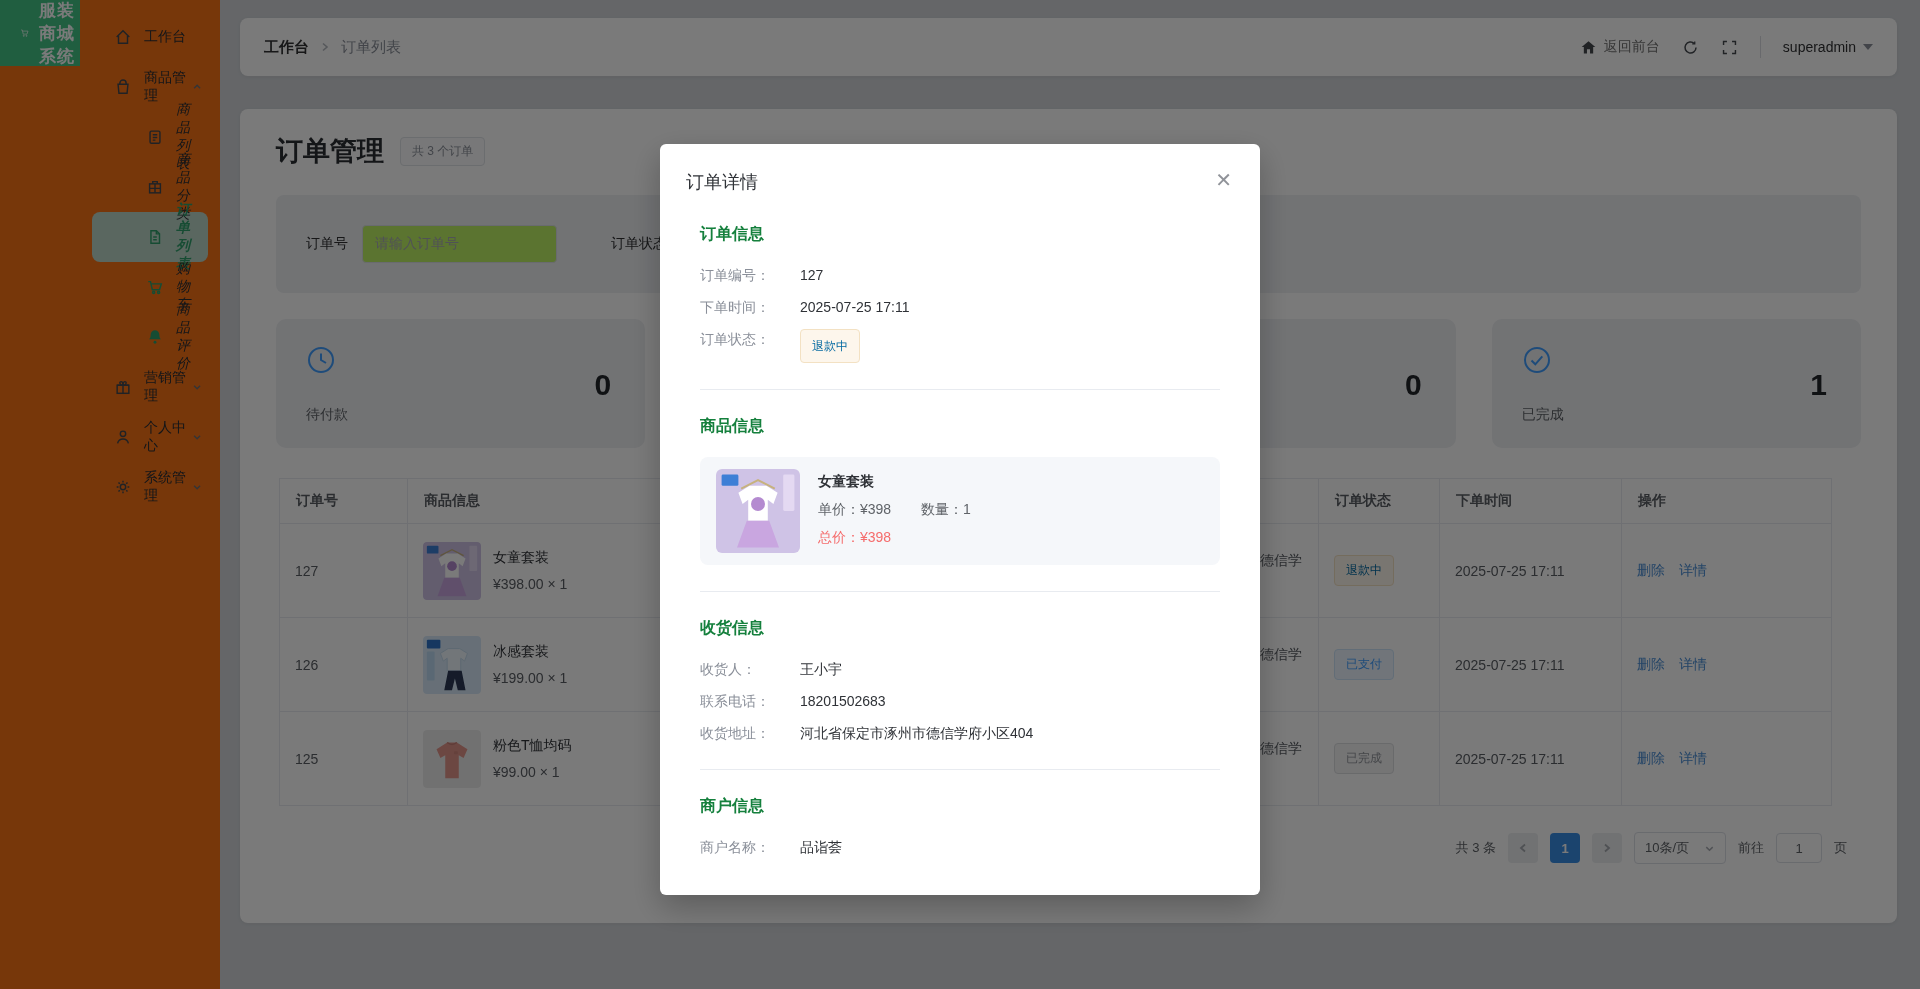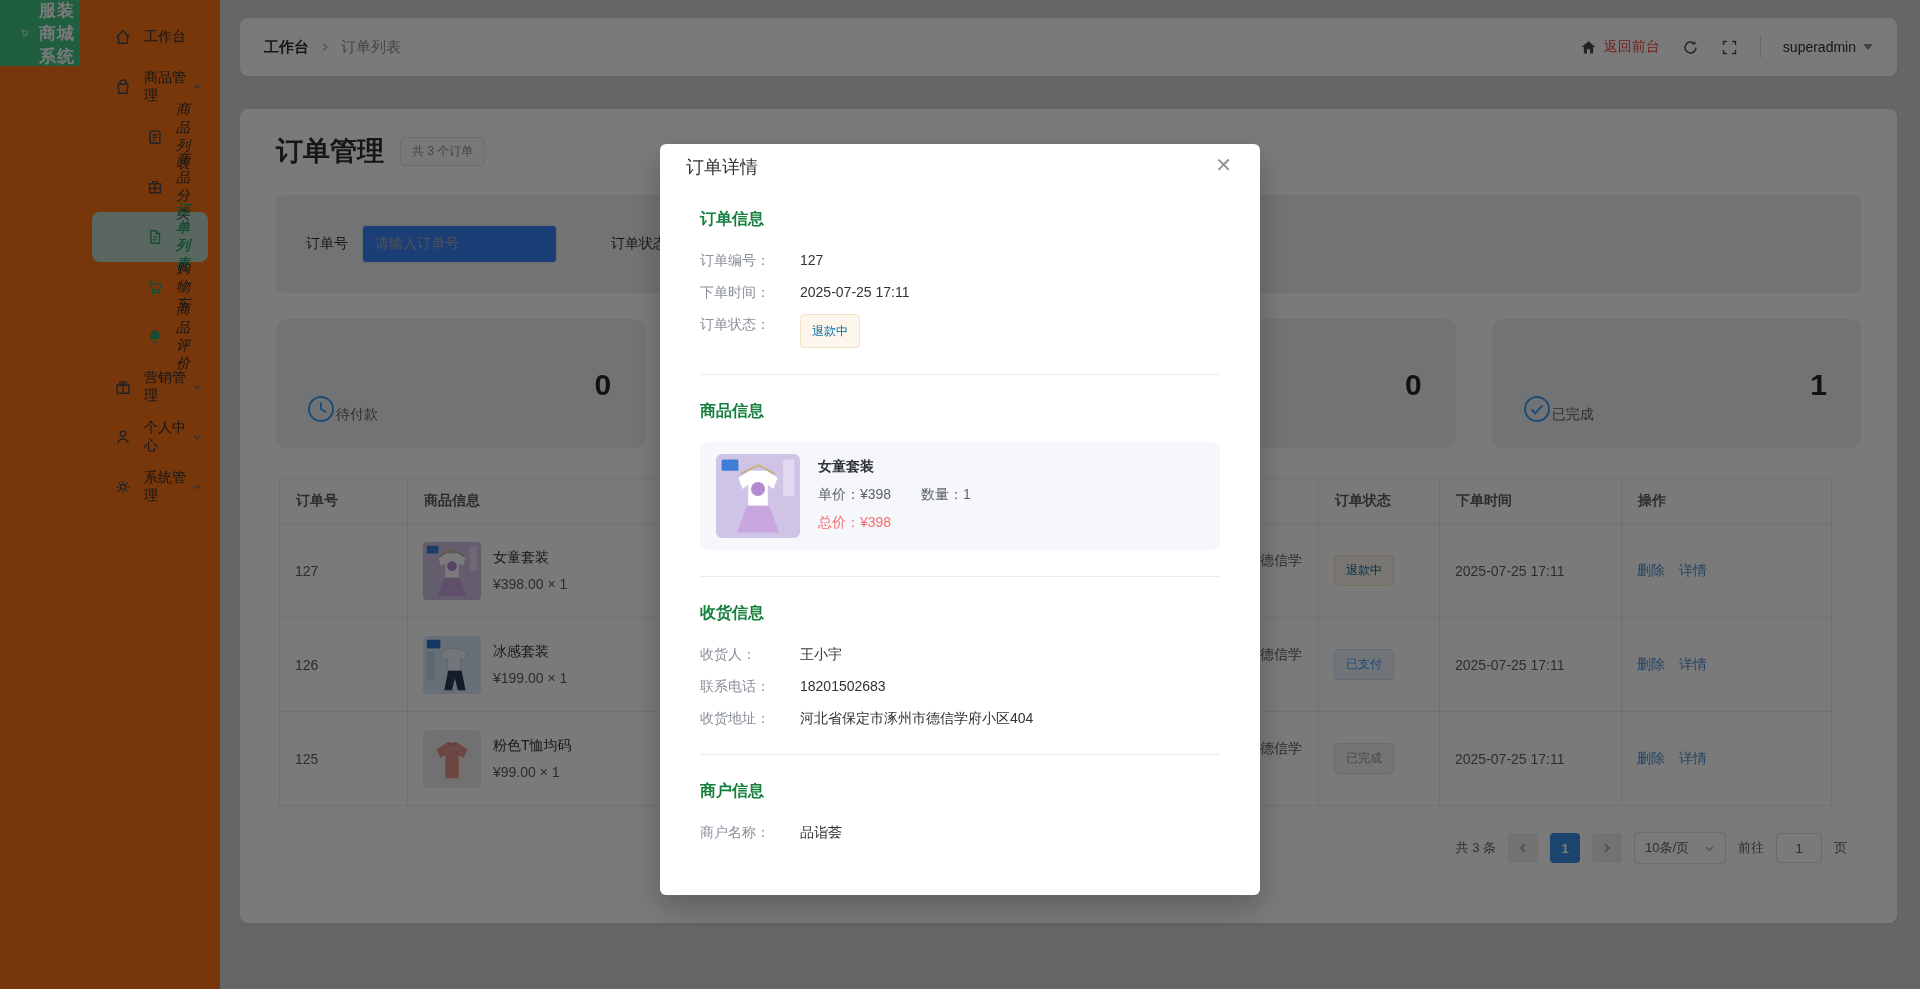--- a/index.html
+++ b/index.html
@@ -22,42 +22,42 @@
   
   .main { flex:1; padding:18px 23px 0 20px; }
   .card { background:#fff; border-radius:8px; box-shadow:0 1px 4px rgba(0,0,0,0.06); }
 
   .topbar { height:58px; display:flex; align-items:center; padding:0 24px; margin-bottom:33px; }
   .breadcrumb { display:flex; align-items:center; gap:10px; font-size:15px; }
   .bc-current { font-weight:bold; color:#303133; }
   .bc-sep { color:#b4b8bf; width:12px; height:12px; }
   .bc-next { color:#8a8f99; }
   .topbar-right { margin-left:auto; display:flex; align-items:center; gap:22px; }
-  .tb-btn { display:flex; align-items:center; gap:7px; font-size:14px; color:#ef4444; cursor:pointer; }
+  .tb-btn { display:flex; align-items:center; gap:7px; font-size:14px; color:#737373; cursor:pointer; }
   .tb-ico { width:17px; height:17px; color:#45494f; }
   .tb-divider { width:1px; height:22px; background:#d9dce1; }
   .user-drop { display:flex; align-items:center; gap:7px; font-size:14px; cursor:pointer; }
   .user-caret { width:0; height:0; border-left:5px solid transparent; border-right:5px solid transparent; border-top:6px solid #8a8f99; }
 
   .content { padding:24px 36px 30px; min-height:814px; }
   .title-row { display:flex; align-items:center; gap:16px; margin-bottom:26px; }
   .page-title { font-size:27px; font-weight:bold; color:#2b2e33; }
   .count-badge { font-size:12px; color:#8a8f99; border:1px solid #dfe3e8; background:#fbfbfc; border-radius:4px; padding:5px 11px; }
 
   .filter-box { background:#eef0f3; border-radius:8px; padding:30px; display:flex; align-items:center; gap:14px; margin-bottom:26px; }
   .f-label { font-size:14px; color:#303133; font-weight:500; }
-  .f-input { width:195px; height:38px; border:1px solid #dcdfe6; border-radius:4px; background:#3b82f6; padding:0 12px; font-size:14px; color:#303133; outline:none; font-family:Liberation Mono, monospace; }
+  .f-input { width:195px; height:38px; border:1px solid #dcdfe6; border-radius:4px; background:#bef264; padding:0 12px; font-size:14px; color:#303133; outline:none; font-family:Liberation Mono, monospace; }
   .f-input::placeholder { color:#a8abb2; }
   .f-select { width:205px; height:38px; border:1px solid #dcdfe6; border-radius:4px; background:#fff; padding:0 12px; font-size:14px; color:#a8abb2; display:flex; align-items:center; justify-content:space-between; cursor:pointer; }
   .f-select .sel-caret { width:12px; height:12px; color:#a8abb2; }
   .f-gap { width:26px; }
 
   .stats-row { display:grid; grid-template-columns:repeat(4,1fr); gap:36px; margin-bottom:30px; }
   .stat-card { background:#eef0f3; border-radius:10px; height:129px; padding:26px 34px 24px 30px; display:flex; justify-content:space-between; }
-  .stat-left { display:flex; justify-content:space-between;align-items:flex-end; }
+  .stat-left { display:flex; flex-direction:column; justify-content:space-between; }
   .stat-ico { width:30px; height:30px; color:#409eff; }
   .stat-label { font-size:14px; color:#5f6368; }
   .stat-value { font-size:30px; font-weight:bold; color:#23262b; align-self:center; }
 
   table.orders { border-collapse:collapse; table-layout:fixed; width:1552px; margin-left:3px; }
   table.orders th, table.orders td { border:1px solid #e8ebf0; }
   table.orders th { height:45px; text-align:left; padding:0 16px; font-size:14px; color:#5a5e64; font-weight:600; }
   table.orders td { height:94px; padding:10px 15px; font-size:14px; color:#5a5e64; vertical-align:middle; }
   .prod-cell { display:flex; align-items:center; gap:12px; }
   .thumb { width:58px; height:58px; border-radius:4px; flex-shrink:0; }
@@ -74,21 +74,21 @@
   .pg-btn { width:30px; height:30px; background:#eceef1; border-radius:4px; display:flex; align-items:center; justify-content:center; color:#a5a9af; cursor:pointer; }
   .pg-btn svg { width:12px; height:12px; }
   .pg-page { width:30px; height:30px; background:#3a8ee6; color:#fff; border-radius:4px; display:flex; align-items:center; justify-content:center; font-weight:bold; cursor:pointer; }
   .pg-size { width:92px; height:32px; border:1px solid #dcdfe6; border-radius:4px; background:#fff; display:flex; align-items:center; justify-content:space-between; padding:0 10px; cursor:pointer; color:#5f6368; }
   .pg-size .sel-caret { width:11px; height:11px; color:#a8abb2; }
   .pg-goto-input { width:46px; height:30px; border:1px solid #dcdfe6; border-radius:4px; text-align:center; font-size:13px; color:#5f6368; outline:none; background:#fff; font-family:inherit; }
 
   
   .overlay { position:fixed; inset:0; background:rgba(0,0,0,0.52); z-index:50; }
   .modal { position:fixed; left:660px; top:144px; width:600px; height:751px; background:#fff; border-radius:6px; box-shadow:0 12px 32px rgba(0,0,0,0.25); z-index:60; overflow:hidden; }
-  .modal-header { padding:11px 28px 0 26px; display:flex; align-items:flex-start; }
+  .modal-header { padding:26px 28px 0 26px; display:flex; align-items:flex-start; }
   .modal-title { font-size:18px; color:#2f3237; }
   .modal-close { margin-left:auto; color:#909399; font-size:20px; line-height:20px; cursor:pointer; }
   .modal-body { padding:4px 40px 30px; }
   .m-section-title { font-size:16px; font-weight:bold; color:#15803d; margin-top:26px; margin-bottom:20px; }
   .m-row { display:flex; font-size:14px; line-height:20px; margin-bottom:12px; align-items:flex-start; }
   .m-label { width:100px; color:#8a8f99; flex-shrink:0; }
   .m-value { color:#2f3237; }
   .m-badge-row { margin-top:4px; }
   .m-divider { border-bottom:1px solid #e8ebf0; margin-top:26px; }
   .m-prod-card { background:#f5f7fa; border-radius:8px; padding:12px 16px; display:flex; gap:18px; }

